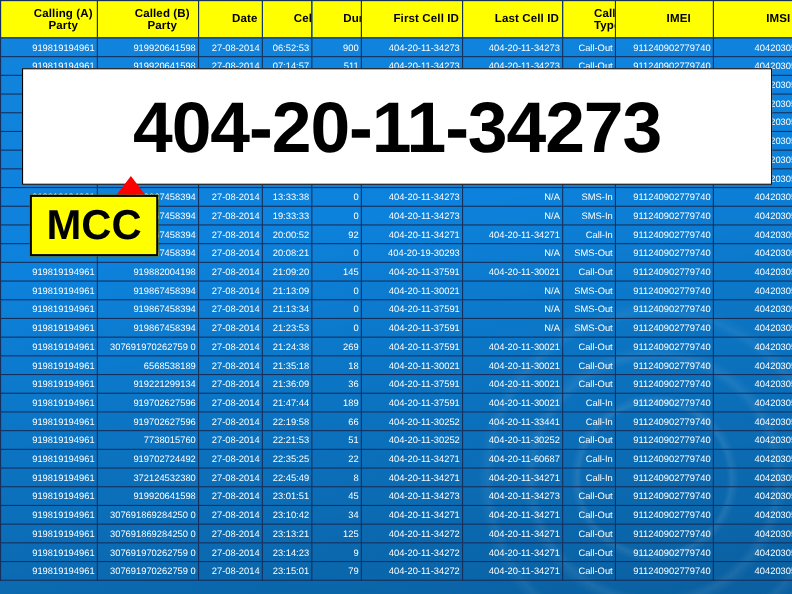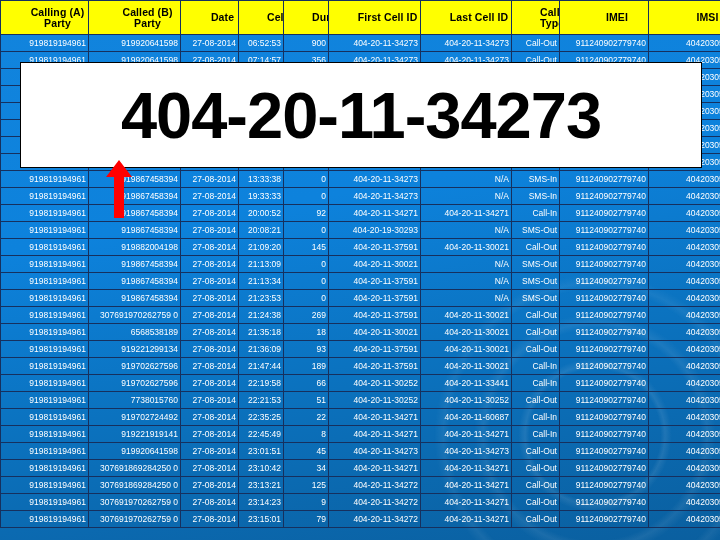--- a/index.html
+++ b/index.html
@@ -168,21 +168,21 @@
           <td class="left">404-20-11-34273</td>
           <td class="left">Call-Out</td>
           <td>911240902779740</td>
           <td>40420305264</td>
         </tr>
         <tr>
           <td class="">919819194961</td>
           <td class="">919920641598</td>
           <td class="center">27-08-2014</td>
           <td class="">07:14:57</td>
-          <td class="">356</td>
+          <td class="">511</td>
           <td class="cellid">404-20-11-34273</td>
           <td class="left">404-20-11-34273</td>
           <td class="left">Call-Out</td>
           <td>911240902779740</td>
           <td>40420305264</td>
         </tr>
         <tr>
           <td class="">919819194961</td>
           <td class="">919867458394</td>
           <td class="center">27-08-2014</td>
@@ -372,21 +372,21 @@
           <td class="left">404-20-11-30021</td>
           <td class="left">Call-Out</td>
           <td>911240902779740</td>
           <td>40420305264</td>
         </tr>
         <tr>
           <td class="">919819194961</td>
           <td class="">919221299134</td>
           <td class="center">27-08-2014</td>
           <td class="">21:36:09</td>
-          <td class="">93</td>
+          <td class="">36</td>
           <td class="cellid">404-20-11-37591</td>
           <td class="left">404-20-11-30021</td>
           <td class="left">Call-Out</td>
           <td>911240902779740</td>
           <td>40420305264</td>
         </tr>
         <tr>
           <td class="">919819194961</td>
           <td class="">919702627596</td>
           <td class="center">27-08-2014</td>
@@ -429,21 +429,21 @@
           <td class="">22:35:25</td>
           <td class="">22</td>
           <td class="cellid">404-20-11-34271</td>
           <td class="left">404-20-11-60687</td>
           <td class="left">Call-In</td>
           <td>911240902779740</td>
           <td>40420305264</td>
         </tr>
         <tr>
           <td class="">919819194961</td>
-          <td class="">919221919141</td>
+          <td class="">372124532380</td>
           <td class="center">27-08-2014</td>
           <td class="">22:45:49</td>
           <td class="">8</td>
           <td class="cellid">404-20-11-34271</td>
           <td class="left">404-20-11-34271</td>
           <td class="left">Call-In</td>
           <td>911240902779740</td>
           <td>40420305264</td>
         </tr>
         <tr>
@@ -512,14 +512,17 @@
   <div id="zoombox">
     <div class="big">404-20-11-34273</div>
   </div>
 
   <div id="arrow">
     <svg width="26" height="58" viewBox="0 0 26 58">
       <polygon points="13,0 26,17 18,17 18,58 8,58 8,17 0,17" fill="#ff0000"></polygon>
     </svg>
   </div>
 
+  <div id="mcclabel">
+    <span>MCC</span>
+  </div>
 
 </div>
 
 </body></html>

